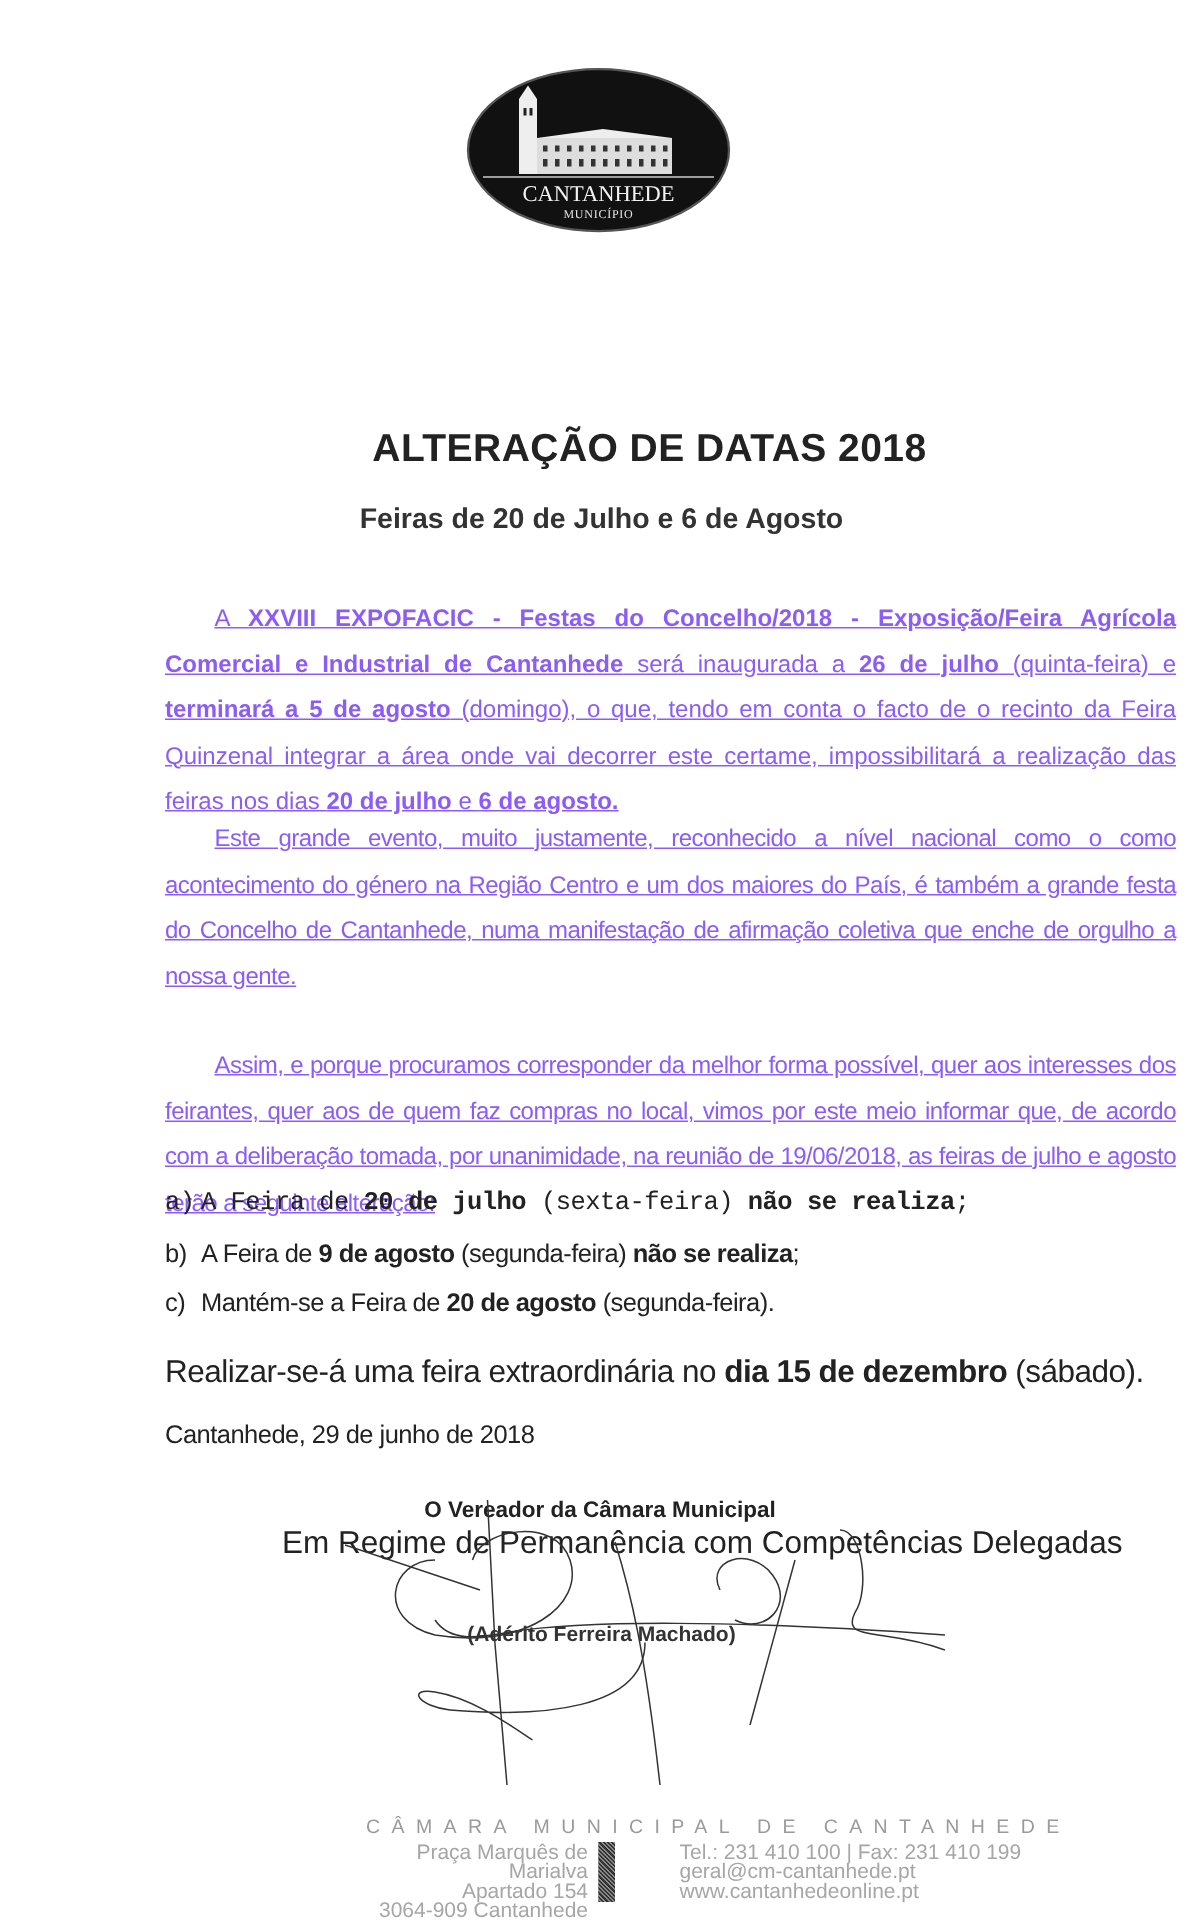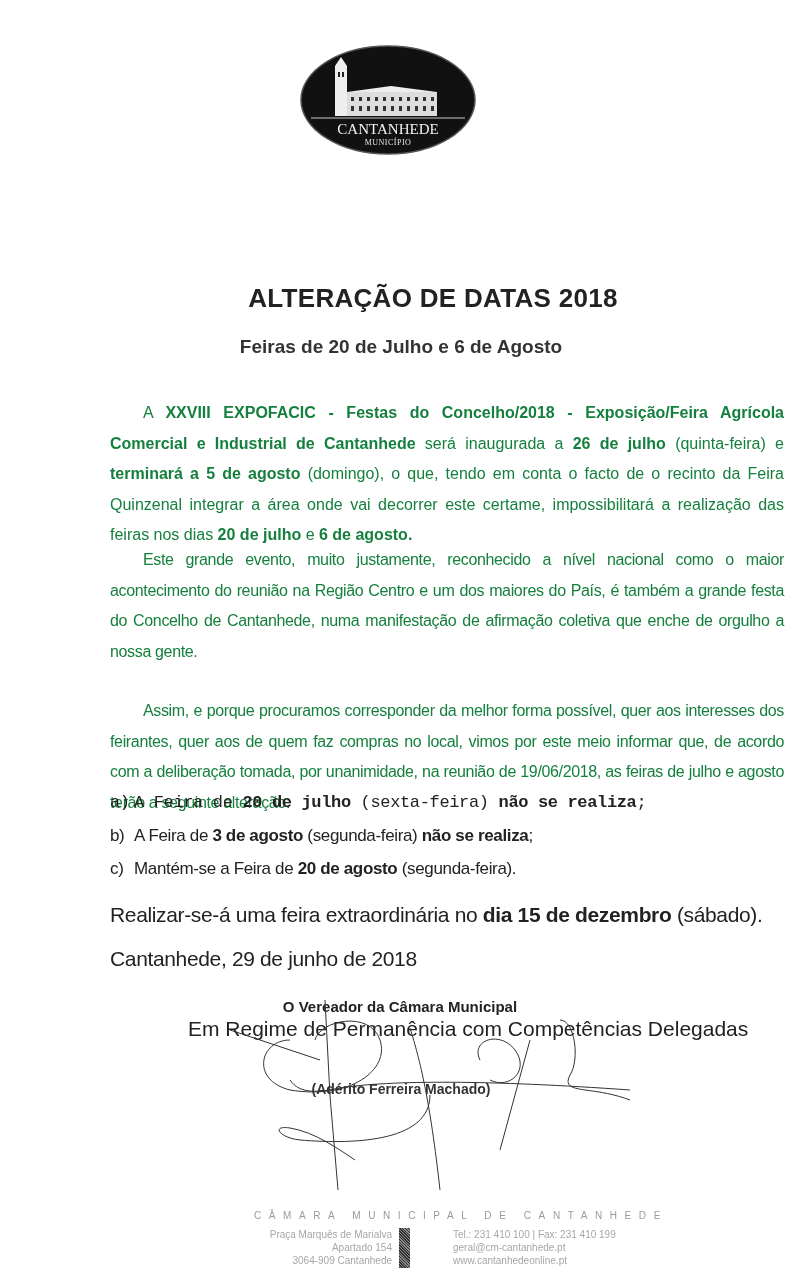--- a/index.html
+++ b/index.html
@@ -1,57 +1,57 @@
 <!DOCTYPE html>
 <html><head>
 <meta charset="utf-8">
 <style>
   html, body { margin: 0; padding: 0; background: #ffffff; }
   body { width: 802px; height: 1282px; position: relative; overflow: hidden;
          font-family: "Liberation Sans", sans-serif; color: #1a1a1a; }
   .abs { position: absolute; }
 
   
-  #logo { left: 299px; top: 44px; width: 176px; width: 178px; height: 112px; }
+  #logo { left: 310px; top: 44px; width: 176px; width: 178px; height: 112px; }
   #logo svg { display: block; }
 
   
   #title { left: 0; width: 802px; top: 283px; text-align: center;
            font-size: 26px; font-weight: bold; letter-spacing: 0.3px; color: #222; padding-left: 32px; }
   #subtitle { left: 0; width: 802px; top: 336px; text-align: center;
               font-size: 19px; font-weight: bold; color: #333; }
 
   
   .para { left: 110px; width: 674px; font-size: 16px; line-height: 30.5px;
-          text-align: justify; color: #15803d; }
+          text-align: justify; color: #8b5cf6; text-decoration: underline; }
   .para .ind { display: inline-block; width: 33px; }
   .para b { font-weight: bold; }
   #p1 { top: 398px; }
   #p2 { top: 545px; }
   #p3 { top: 696px; }
 
   .cond { font-family: "Liberation Sans Narrow", "Liberation Sans", sans-serif; letter-spacing: -0.35px; }
 
   .item { left: 110px; font-size: 17px; color: #222; }
   .item .lbl { display: inline-block; width: 24px; }
   #item-a { top: 793px; font-family: Liberation Mono, monospace; }
   #item-b { top: 826px; }
   #item-c { top: 859px; }
   #extra { left: 110px; top: 903px; font-size: 21px; color: #222; }
-  #date-place { left: 110px; top: 947px; font-size: 21px; color: #222; text-align: right; }
+  #date-place { left: 110px; top: 947px; font-size: 17px; color: #222; text-align: right; }
 
   
   #sig-role { left: 0; width: 800px; top: 998px; text-align: center; font-size: 15px; font-weight: bold; color: #222; }
   #sig-regime { left: 188px; top: 1017px; font-size: 21px; color: #222; }
   #sig-name { left: 0; width: 802px; top: 1081px; text-align: center; font-size: 14px; font-weight: bold; color: #333; }
   #signature { left: 230px; top: 1000px; width: 400px; height: 190px; pointer-events: none; }
 
   
-  #footer-org { left: 254px; top: 1210px; font-size: 10px; letter-spacing: 7.6px; color: #9a9a9a; }
-  .foot { font-size: 10px; color: #a6a6a6; line-height: 13px; }
+  #footer-org { left: 244px; top: 1210px; font-size: 13px; letter-spacing: 7.6px; color: #9a9a9a; }
+  .foot { font-size: 14px; color: #a6a6a6; line-height: 13px; }
   #footer-addr { left: 240px; width: 152px; top: 1228px; text-align: right; }
   #footer-contacts { left: 419px; top: 1228px; margin-left: 34px; }
   #qr { left: 399px; top: 1228px; width: 11px; height: 40px;
         background: repeating-linear-gradient(45deg, #333 0 1px, #888 1px 2px),
                     #555; }
 </style>
 </head>
 <body>
 
 <div id="logo" class="abs">
@@ -93,26 +93,26 @@
     <text x="89" y="90" text-anchor="middle" fill="#f2f2f2" font-family="Liberation Serif, serif" font-size="15">CANTANHEDE</text>
     <text x="89" y="101" text-anchor="middle" fill="#e6e6e6" font-family="Liberation Serif, serif" font-size="8" letter-spacing="0.5">MUNICÍPIO</text>
   </svg>
 </div>
 
 <div id="title" class="abs">ALTERAÇÃO DE DATAS 2018</div>
 <div id="subtitle" class="abs">Feiras de 20 de Julho e 6 de Agosto</div>
 
 <div id="p1" class="abs para"><span class="ind"></span><span>A </span><b>XXVIII EXPOFACIC - Festas do Concelho/2018 - Exposição/Feira Agrícola Comercial e Industrial de Cantanhede</b><span> será inaugurada a </span><b>26 de julho</b><span> (quinta-feira) e </span><b>terminará a 5 de agosto</b><span> (domingo), o que, tendo em conta o facto de o recinto da Feira Quinzenal integrar a área onde vai decorrer este certame, impossibilitará a realização das feiras nos dias </span><b>20 de julho</b><span> e </span><b>6 de agosto.</b></div>
 
-<div id="p2" class="abs para cond"><span class="ind"></span><span>Este grande evento, muito justamente, reconhecido a nível nacional como o maior acontecimento do reunião na Região Centro e um dos maiores do País, é também a grande festa do Concelho de Cantanhede, numa manifestação de afirmação coletiva que enche de orgulho a nossa gente.</span></div>
+<div id="p2" class="abs para cond"><span class="ind"></span><span>Este grande evento, muito justamente, reconhecido a nível nacional como o como acontecimento do género na Região Centro e um dos maiores do País, é também a grande festa do Concelho de Cantanhede, numa manifestação de afirmação coletiva que enche de orgulho a nossa gente.</span></div>
 
 <div id="p3" class="abs para cond"><span class="ind"></span><span>Assim, e porque procuramos corresponder da melhor forma possível, quer aos interesses dos feirantes, quer aos de quem faz compras no local, vimos por este meio informar que, de acordo com a deliberação tomada, por unanimidade, na reunião de 19/06/2018, as feiras de julho e agosto terão a seguinte alteração:</span></div>
 
 <div id="item-a" class="abs item cond"><span class="lbl">a)</span><span>A Feira de </span><b>20 de julho</b><span> (sexta-feira) </span><b>não se realiza</b><span>;</span></div>
-<div id="item-b" class="abs item cond"><span class="lbl">b)</span><span>A Feira de </span><b>3 de agosto</b><span> (segunda-feira) </span><b>não se realiza</b><span>;</span></div>
+<div id="item-b" class="abs item cond"><span class="lbl">b)</span><span>A Feira de </span><b>9 de agosto</b><span> (segunda-feira) </span><b>não se realiza</b><span>;</span></div>
 <div id="item-c" class="abs item cond"><span class="lbl">c)</span><span>Mantém-se a Feira de </span><b>20 de agosto</b><span> (segunda-feira).</span></div>
 
 <div id="extra" class="abs cond"><span>Realizar-se-á uma feira extraordinária no </span><b>dia 15 de dezembro</b><span> (sábado).</span></div>
 
 <div id="date-place" class="abs cond">Cantanhede, 29 de junho de 2018</div>
 
 <div id="sig-role" class="abs">O Vereador da Câmara Municipal</div>
 <div id="sig-regime" class="abs">Em Regime de Permanência com Competências Delegadas</div>
 <div id="sig-name" class="abs">(Adérito Ferreira Machado)</div>
 

